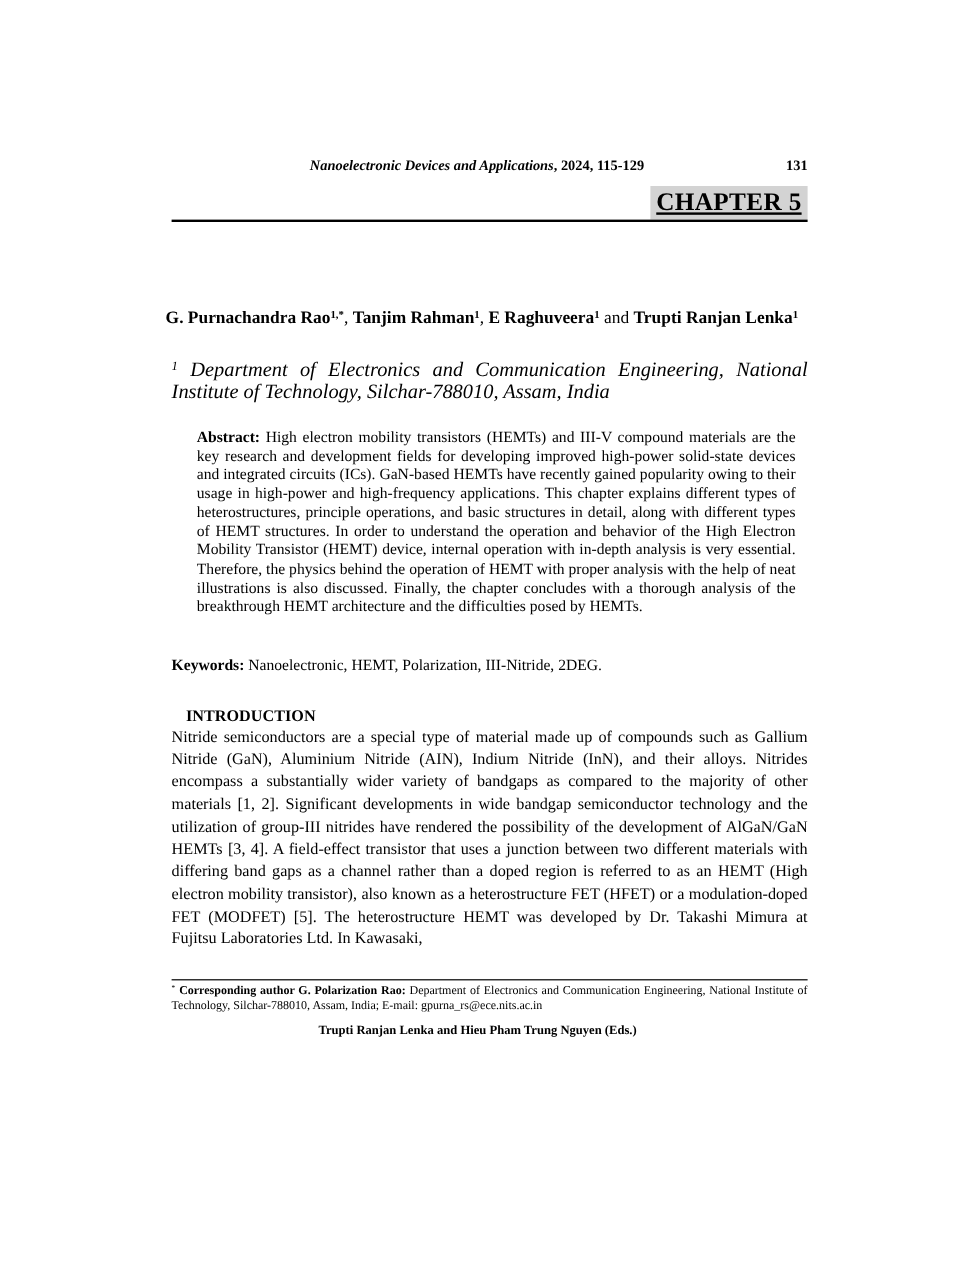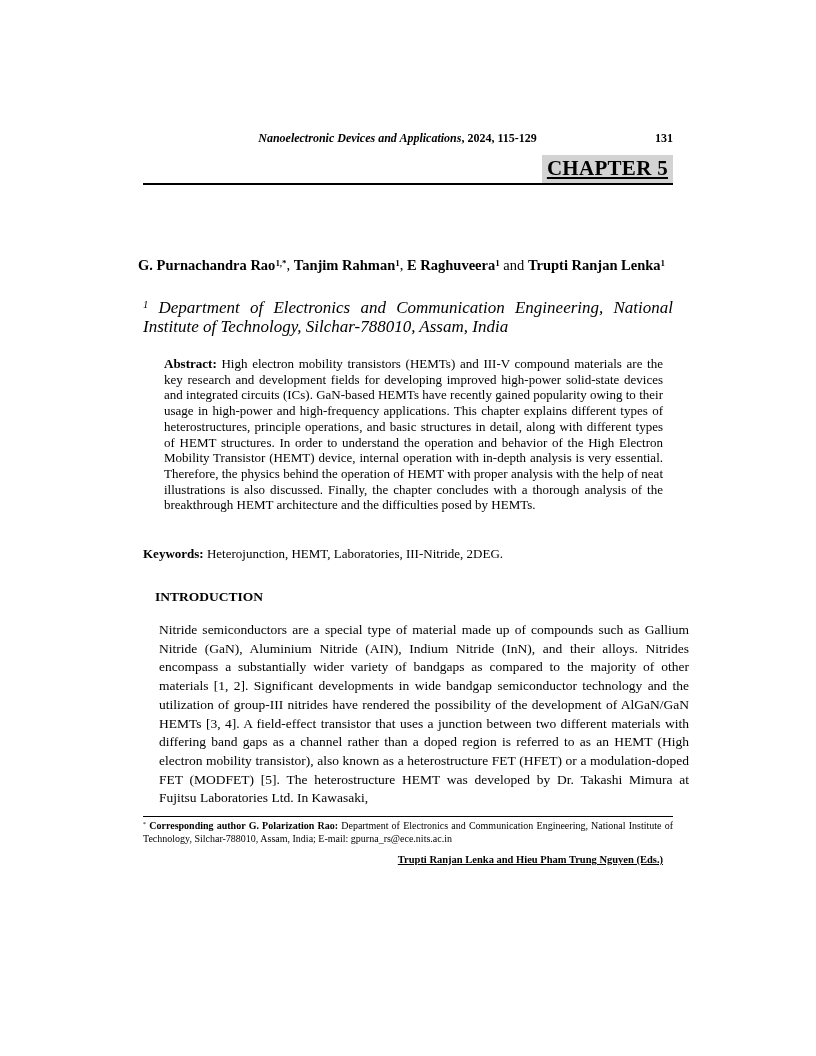--- a/index.html
+++ b/index.html
@@ -42,26 +42,26 @@
 
   .affiliation { top: 299px; left: 143px; width: 530px; font-size: 17px; line-height: 18.5px; font-style: italic; text-align: justify; margin: 0; }
 
   
   .abstract { top: 356px; left: 164px; width: 499px; font-size: 13px; line-height: 15.7px; text-align: justify; margin: 0; }
   .lbl { font-weight: bold; }
 
   
   .keywords { top: 545px; left: 143px; width: 530px; font-size: 13px; line-height: 17px; margin: 0; }
   .section-heading { top: 576px; left: 143px; width: 530px; font-size: 13.5px; line-height: 17px; font-weight: bold; margin: 12px; }
-  .intro-paragraph { top: 605px; left: 143px; width: 530px; font-size: 13.5px; line-height: 18.7px; text-align: justify; margin: 16px; }
+  .intro-paragraph { top: 605px; left: 143px; width: 530px; font-size: 13.5px; line-height: 18.7px; text-align: justify; margin: 0; }
 
   
   .footnote-rule { top: 816px; left: 143px; width: 530px; height: 1px; background: #000; }
   .footnote { top: 820px; left: 143px; width: 530px; font-size: 10px; line-height: 12.8px; text-align: justify; margin: 0; }
-  .page-footer { top: 853px; left: 133px; width: 530px; font-size: 10.5px; line-height: 13.5px; font-weight: bold; text-align: right; margin: 0; text-decoration: underline; }
+  .page-footer { top: 853px; left: 133px; width: 530px; font-size: 10.5px; line-height: 13.5px; font-weight: bold; text-align: center; margin: 0; }
 </style>
 </head>
 <body>
 
 <div class="page">
 
   <header class="abs running-header">
     <div class="rh-center"><span class="rh-journal">Nanoelectronic Devices and Applications</span><span class="rh-issue">, 2024, 115-129</span></div>
     <div class="rh-page">131</div>
   </header>
@@ -72,21 +72,21 @@
 
   <div class="abs header-rule"></div>
 
 
   <p class="abs authors-line"><b>G. Purnachandra Rao</b><sup class="mk">1,*</sup><span class="sep">, </span><b>Tanjim Rahman</b><sup class="mk">1</sup><span class="sep">, </span><b>E Raghuveera</b><sup class="mk">1</sup><span class="sep"> and </span><b>Trupti Ranjan Lenka</b><sup class="mk">1</sup></p>
 
   <p class="abs affiliation"><sup class="mk">1</sup><span> Department of Electronics and Communication Engineering, National Institute of Technology, Silchar-788010, Assam, India</span></p>
 
   <p class="abs abstract"><span class="lbl">Abstract:</span><span> High electron mobility transistors (HEMTs) and III-V compound materials are the key research and development fields for developing improved high-power solid-state devices and integrated circuits (ICs). GaN-based HEMTs have recently gained popularity owing to their usage in high-power and high-frequency applications. This chapter explains different types of heterostructures, principle operations, and basic structures in detail, along with different types of HEMT structures. In order to understand the operation and behavior of the High Electron Mobility Transistor (HEMT) device, internal operation with in-depth analysis is very essential. Therefore, the physics behind the operation of HEMT with proper analysis with the help of neat illustrations is also discussed. Finally, the chapter concludes with a thorough analysis of the breakthrough HEMT architecture and the difficulties posed by HEMTs.</span></p>
 
-  <p class="abs keywords"><span class="lbl">Keywords:</span><span> Heterojunction, HEMT, Laboratories, III-Nitride, 2DEG.</span></p>
+  <p class="abs keywords"><span class="lbl">Keywords:</span><span> Nanoelectronic, HEMT, Polarization, III-Nitride, 2DEG.</span></p>
 
   <h2 class="abs section-heading">INTRODUCTION</h2>
 
   <p class="abs intro-paragraph">Nitride semiconductors are a special type of material made up of compounds such as Gallium Nitride (GaN), Aluminium Nitride (AIN), Indium Nitride (InN), and their alloys. Nitrides encompass a substantially wider variety of bandgaps as compared to the majority of other materials [1, 2]. Significant developments in wide bandgap semiconductor technology and the utilization of group-III nitrides have rendered the possibility of the development of AlGaN/GaN HEMTs [3, 4]. A field-effect transistor that uses a junction between two different materials with differing band gaps as a channel rather than a doped region is referred to as an HEMT (High electron mobility transistor), also known as a heterostructure FET (HFET) or a modulation-doped FET (MODFET) [5]. The heterostructure HEMT was developed by Dr. Takashi Mimura at Fujitsu Laboratories Ltd. In Kawasaki,</p>
 
   <div class="abs footnote-rule"></div>
 
   <p class="abs footnote"><sup class="mk">*</sup><span class="lbl"> Corresponding author G. Polarization Rao:</span><span> Department of Electronics and Communication Engineering, National Institute of Technology, Silchar-788010, Assam, India; E-mail: gpurna_rs@ece.nits.ac.in</span></p>
 
   <footer class="abs page-footer">

